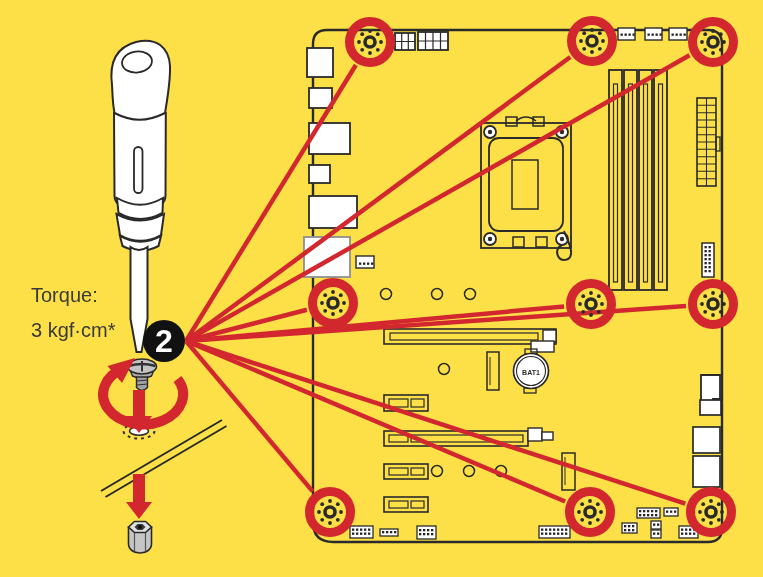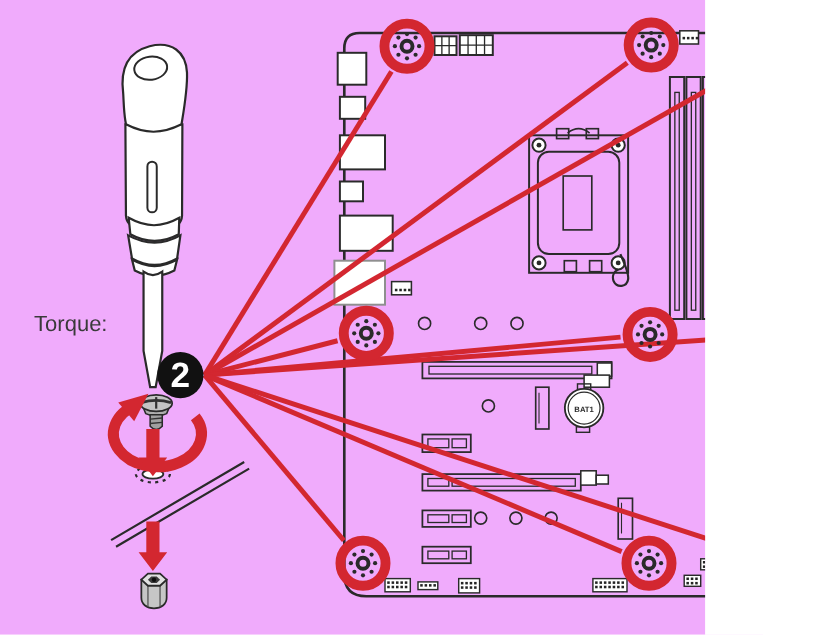--- a/index.html
+++ b/index.html
@@ -1,16 +1,16 @@
 <!DOCTYPE html>
 <html><head>
 <meta charset="utf-8">
 <style>
   html,body{margin:0;padding:0;background:#fff;}
-  .stage{position:relative;width:641px;height:577px;background:#f0abfc;overflow:hidden;
+  .stage{position:relative;width:763px;height:577px;background:#fde047;overflow:hidden;
          font-family:"Liberation Sans",sans-serif;}
   .abs{position:absolute;left:0;top:0;}
   .badge{position:absolute;left:143px;top:320px;width:42px;height:42px;border-radius:50%;
          background:var(--badge,#111);color:#fff;display:flex;align-items:center;justify-content:center;
          font-size:32px;font-weight:bold;}
   .torque-line{position:absolute;left:31px;color:var(--text,#3a3a3a);font-size:20px;}
   .footnote{position:absolute;left:30px;top:492px;color:var(--text,#3a3a3a);
             font-size:15.5px;line-height:21px;}
   svg text{font-family:"Liberation Sans",sans-serif;}
 </style>
@@ -465,19 +465,20 @@
         <circle cx="711.0" cy="523.0" r="1.9" fill="#2a2a2a"></circle>
         <circle cx="703.2" cy="519.8" r="1.9" fill="#2a2a2a"></circle>
         <circle cx="700.0" cy="512.0" r="1.9" fill="#2a2a2a"></circle>
         <circle cx="703.2" cy="504.2" r="1.9" fill="#2a2a2a"></circle>
         <circle cx="711.0" cy="501.0" r="1.9" fill="#2a2a2a"></circle>
         <circle cx="718.8" cy="504.2" r="1.9" fill="#2a2a2a"></circle>
       </g>
     </svg>
 
   <div class="torque-line" style="top:284px">Torque:</div>
+  <div class="torque-line" style="top:319px">3 kgf·cm*</div>
 
   <div class="badge">
     <span>2</span>
   </div>
 
 
 </div>
 
 </body></html>

